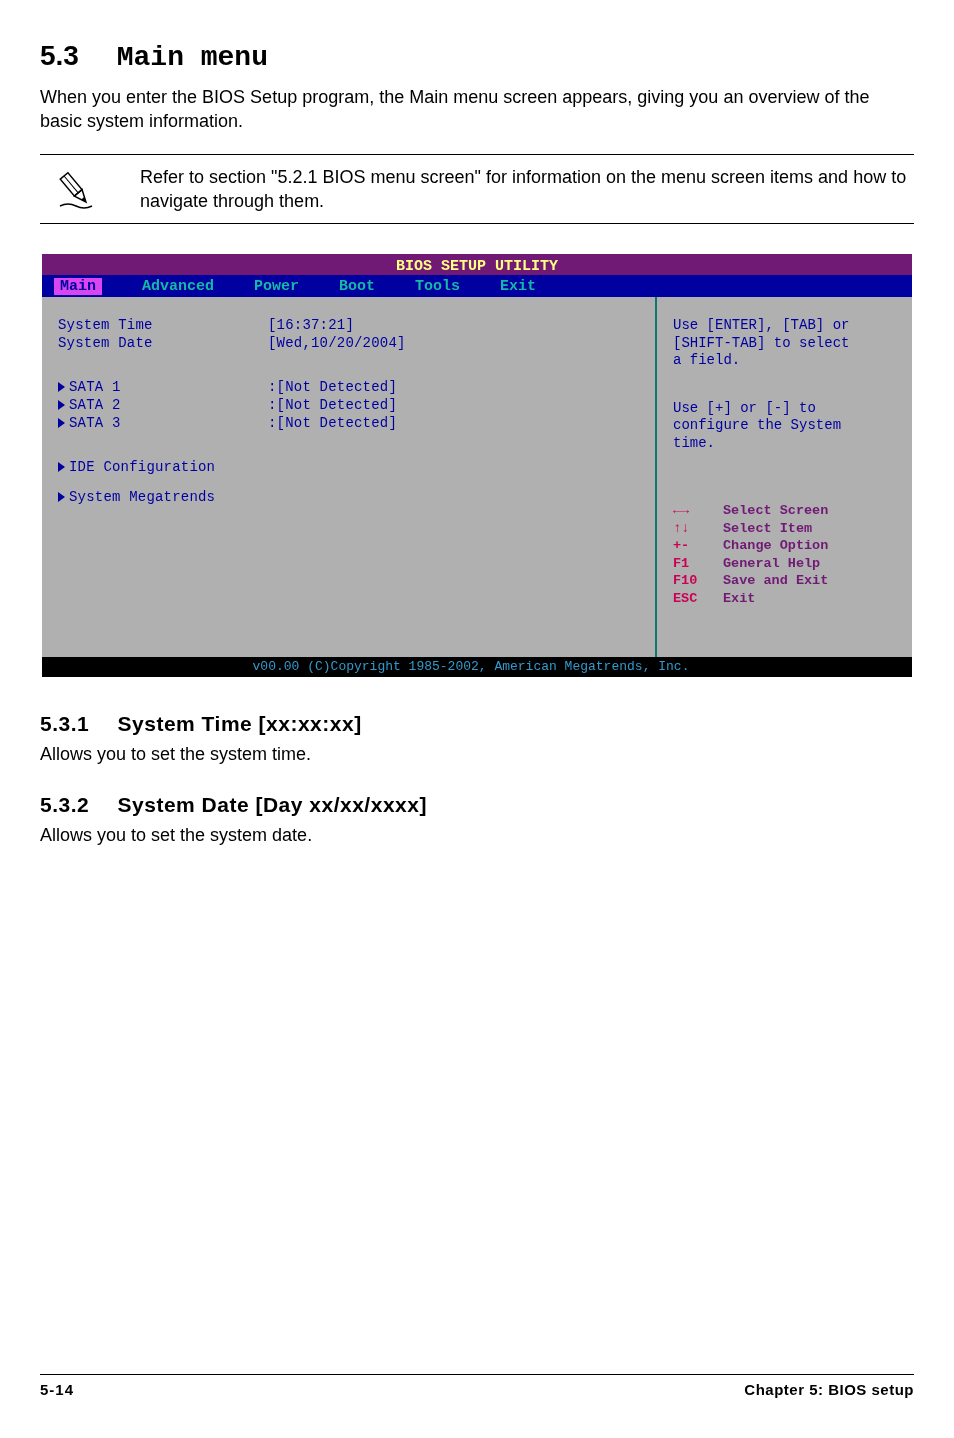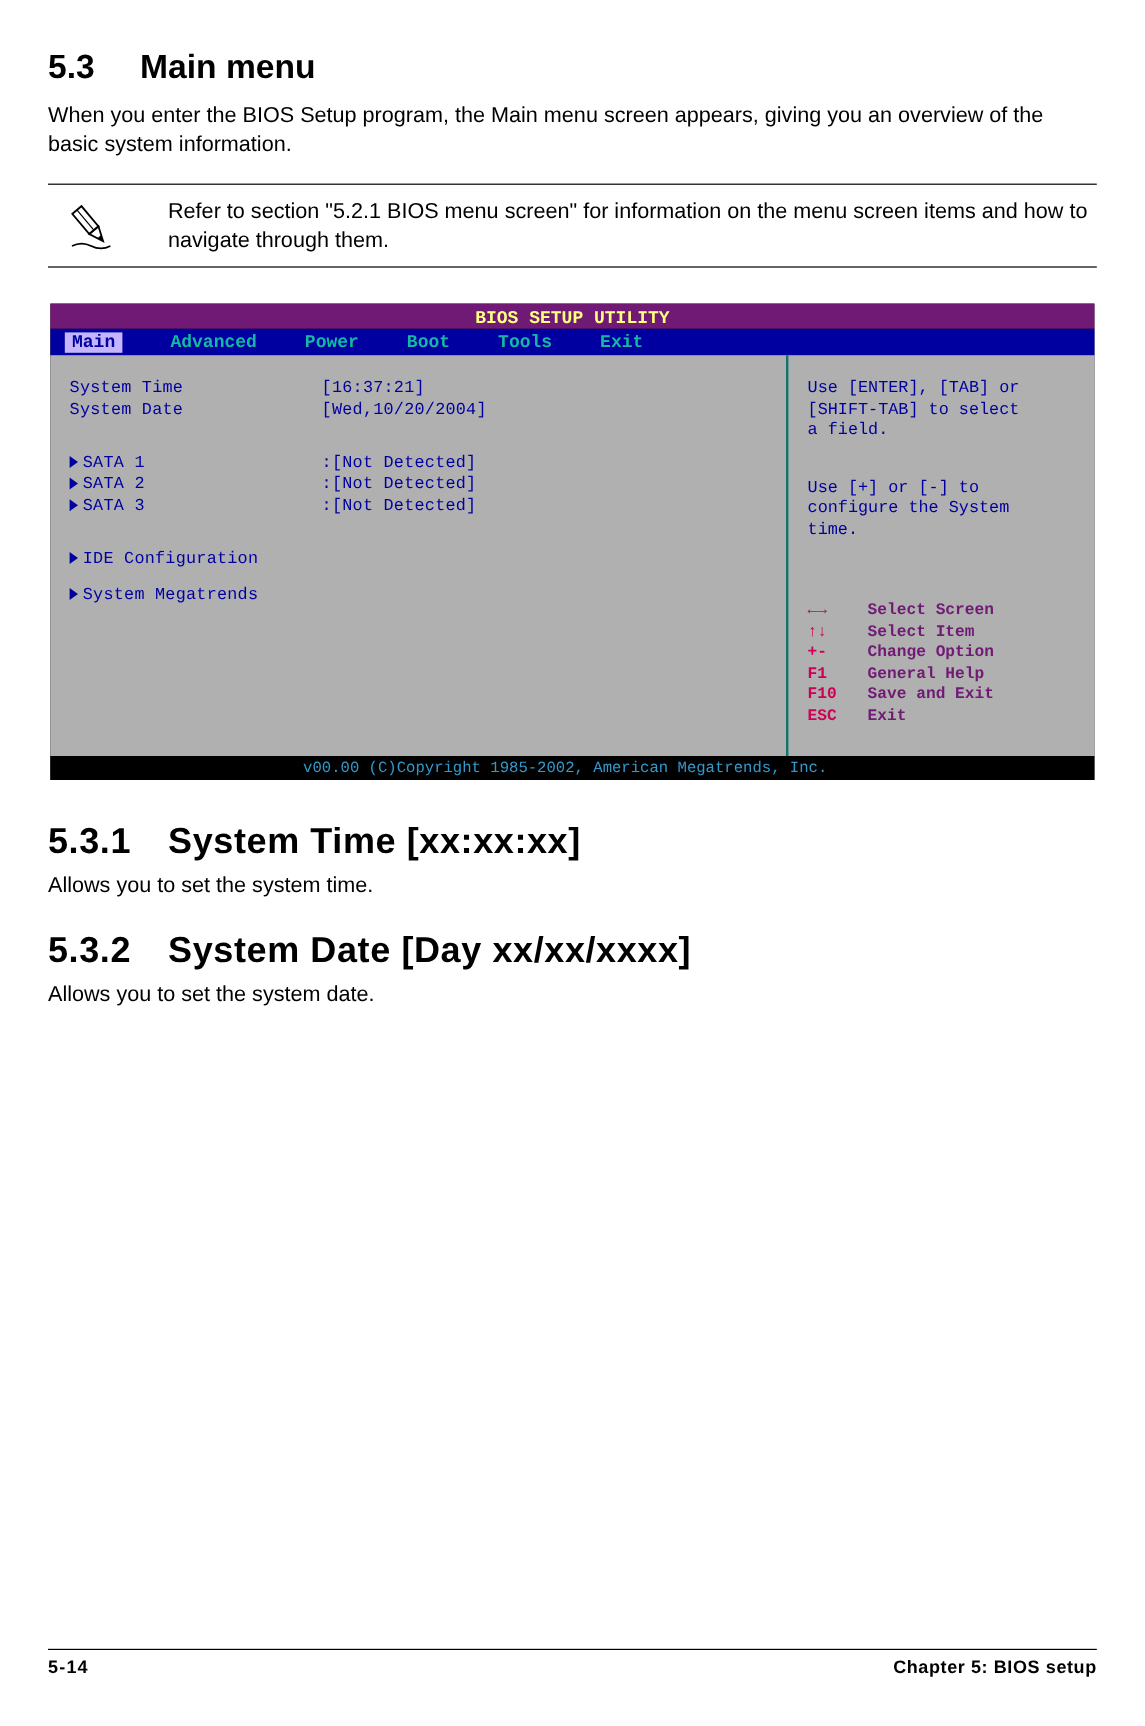--- a/index.html
+++ b/index.html
@@ -11,21 +11,21 @@
       height: 1438px;
       padding: 40px;
       position: relative;
     }
     .section-title {
       font-size: 28px;
       font-weight: bold;
       margin-bottom: 12px;
     }
     .section-title .num { display: inline-block; }
-    .section-title .txt { display: inline-block; margin-left: 30px; }
+    .section-title .txt { display: inline-block; margin-left: 30px; font-family: Liberation Mono, monospace; }
     .intro { font-size: 18px; line-height: 1.35; margin-bottom: 20px; }
     .note-block {
       border-top: 1px solid #000;
       border-bottom: 1px solid #000;
       padding: 10px 0;
       display: flex;
       gap: 30px;
       align-items: center;
       margin-bottom: 30px;
     }
@@ -53,21 +53,21 @@
       height: 22px;
       align-items: center;
       font-size: 15px;
       font-weight: bold;
     }
     .bios-tab {
       color: #14b8a6;
       margin-right: 40px;
     }
     .bios-tab.active {
-      background: #c4b5fd;
+      background: #d946ef;
       color: #0000a0;
       padding: 0 6px;
     }
     .bios-body {
       display: flex;
       background: #b0b0b0;
     }
     .bios-left {
       flex: 1;
       padding: 20px 16px 40px 16px;
@@ -77,40 +77,40 @@
       letter-spacing: 0.2px;
     }
     .bios-left .row { display: flex; margin-bottom: 2px; }
     .bios-left .label { width: 210px; color: #0000a0; }
     .bios-left .value { color: #0000a0; }
     .bios-left .group { margin-top: 28px; }
     .bios-left .selectable { color: #0000a0; }
     .triangle { display: inline-block; width: 0; height: 0; border-top: 5px solid transparent; border-bottom: 5px solid transparent; border-left: 7px solid #0000a0; margin-right: 4px; vertical-align: middle; }
     .bios-right {
       width: 255px;
-      padding: 20px 16px 24px 16px;
+      padding: 20px 16px 50px 16px;
       font-size: 14px;
       color: #0000a0;
     }
     .bios-right .help-top { color: #0000a0; line-height: 1.25; }
     .bios-right .help-mid { margin-top: 30px; color: #0000a0; line-height: 1.25; }
     .bios-keys { margin-top: 50px; font-size: 13.5px; line-height: 1.3; }
     .bios-keys .krow { display: flex; }
     .bios-keys .kkey { width: 50px; color: #cc0055; font-weight: bold; }
     .bios-keys .klab { color: #701a75; font-weight: bold; }
     .bios-footer {
       background: #000;
       color: #3399cc;
       text-align: center;
       font-size: 13px;
       padding: 2px 12px 3px 0;
     }
 
     .sub-title {
-      font-size: 30px;
+      font-size: 21px;
       font-weight: bold;
       margin-top: 10px;
       margin-bottom: 8px;
       letter-spacing: 0.5px;
     }
     .sub-num { display: inline-block; }
     .sub-name { display: inline-block; margin-left: 22px; }
     .body-text { font-size: 18px; margin-bottom: 28px; }
 
     .page-footer {

